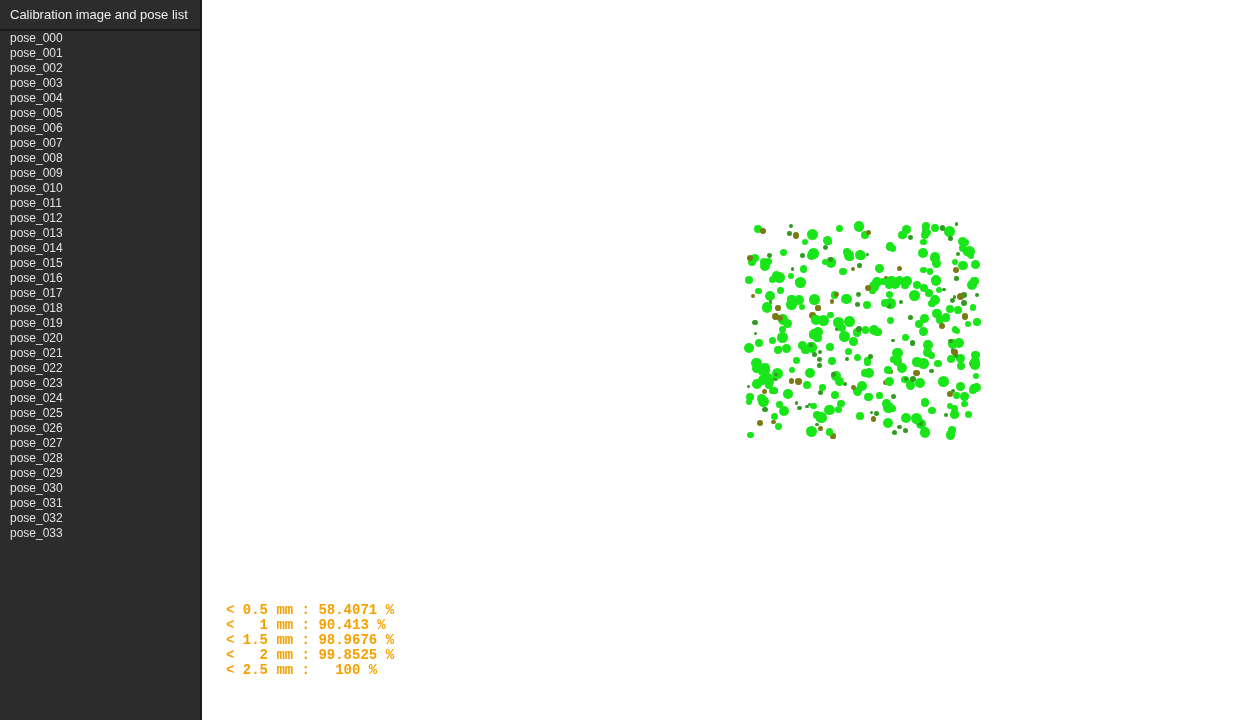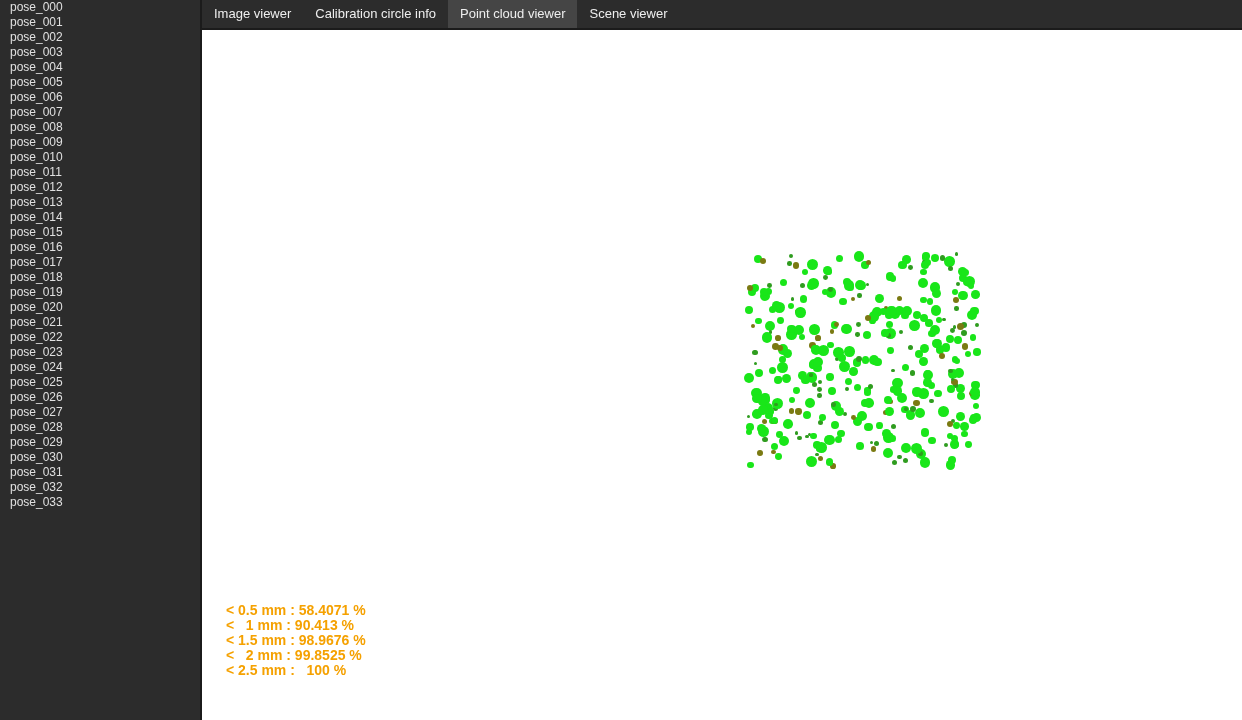--- a/index.html
+++ b/index.html
@@ -101,28 +101,29 @@
     position: absolute;
     left: 24px;
     bottom: 42px;
     font-family: Arial, sans-serif;
     font-size: 14px;
     font-weight: bold;
     color: #f5a100;
     line-height: 15px;
     white-space: pre;
   }
-  .stats-line { display: block; }
+  .stats-line { display: block; font-family: Liberation Mono, monospace; }
 </style>
 </head>
 <body>
 
 <div class="app">
 
   <div class="sidebar">
+    <div class="sidebar-title">Calibration image and pose list</div>
     <div class="pose-list" id="pose-list">
         <div class="pose-item">pose_000</div>
         <div class="pose-item">pose_001</div>
         <div class="pose-item">pose_002</div>
         <div class="pose-item">pose_003</div>
         <div class="pose-item">pose_004</div>
         <div class="pose-item">pose_005</div>
         <div class="pose-item">pose_006</div>
         <div class="pose-item">pose_007</div>
         <div class="pose-item">pose_008</div>
@@ -148,26 +149,20 @@
         <div class="pose-item">pose_028</div>
         <div class="pose-item">pose_029</div>
         <div class="pose-item">pose_030</div>
         <div class="pose-item">pose_031</div>
         <div class="pose-item">pose_032</div>
         <div class="pose-item">pose_033</div>
       </div>
   </div>
 
   <div class="main">
-    <div class="tabbar" id="tabbar">
-        <div class="tab">Image viewer</div>
-        <div class="tab">Calibration circle info</div>
-        <div class="tab active">Point cloud viewer</div>
-        <div class="tab">Scene viewer</div>
-      </div>
     <div class="viewer">
       <div class="cloud" id="cloud">
           <div class="pt" style="left: 60.0339px; top: 18.672px; width: 6.12832px; height: 6.12832px; background: rgb(25, 230, 25);"></div>
           <div class="pt" style="left: 115.499px; top: 31.9943px; width: 4.49903px; height: 4.49903px; background: rgb(47, 156, 31);"></div>
           <div class="pt" style="left: 141.111px; top: 181.764px; width: 10.7504px; height: 10.7504px; background: rgb(25, 230, 25);"></div>
           <div class="pt" style="left: 208.555px; top: 184.946px; width: 7.29483px; height: 7.29483px; background: rgb(25, 230, 25);"></div>
           <div class="pt" style="left: 219.264px; top: 180.723px; width: 6.30352px; height: 6.30352px; background: rgb(25, 230, 25);"></div>
           <div class="pt" style="left: 13.3935px; top: 119.258px; width: 7.90379px; height: 7.90379px; background: rgb(25, 230, 25);"></div>
           <div class="pt" style="left: 145.673px; top: 148.944px; width: 5.34926px; height: 5.34926px; background: rgb(122, 122, 18);"></div>
           <div class="pt" style="left: 25.3723px; top: 33.0284px; width: 4.78116px; height: 4.78116px; background: rgb(47, 156, 31);"></div>

